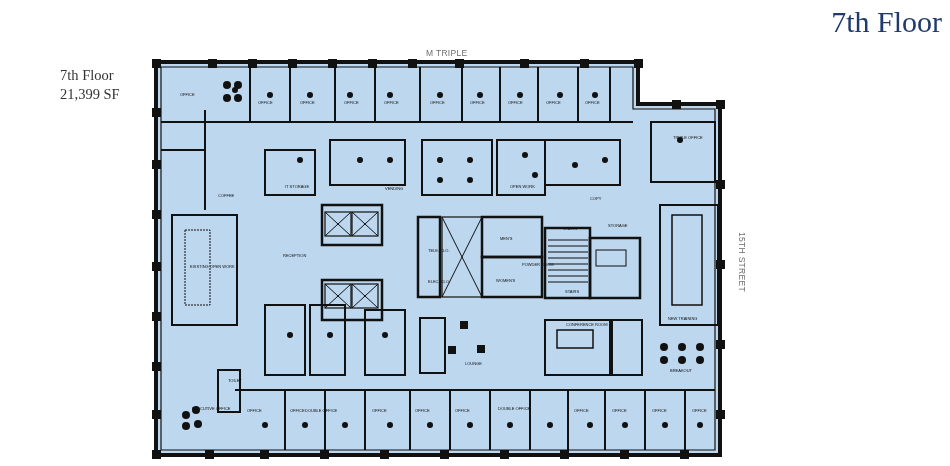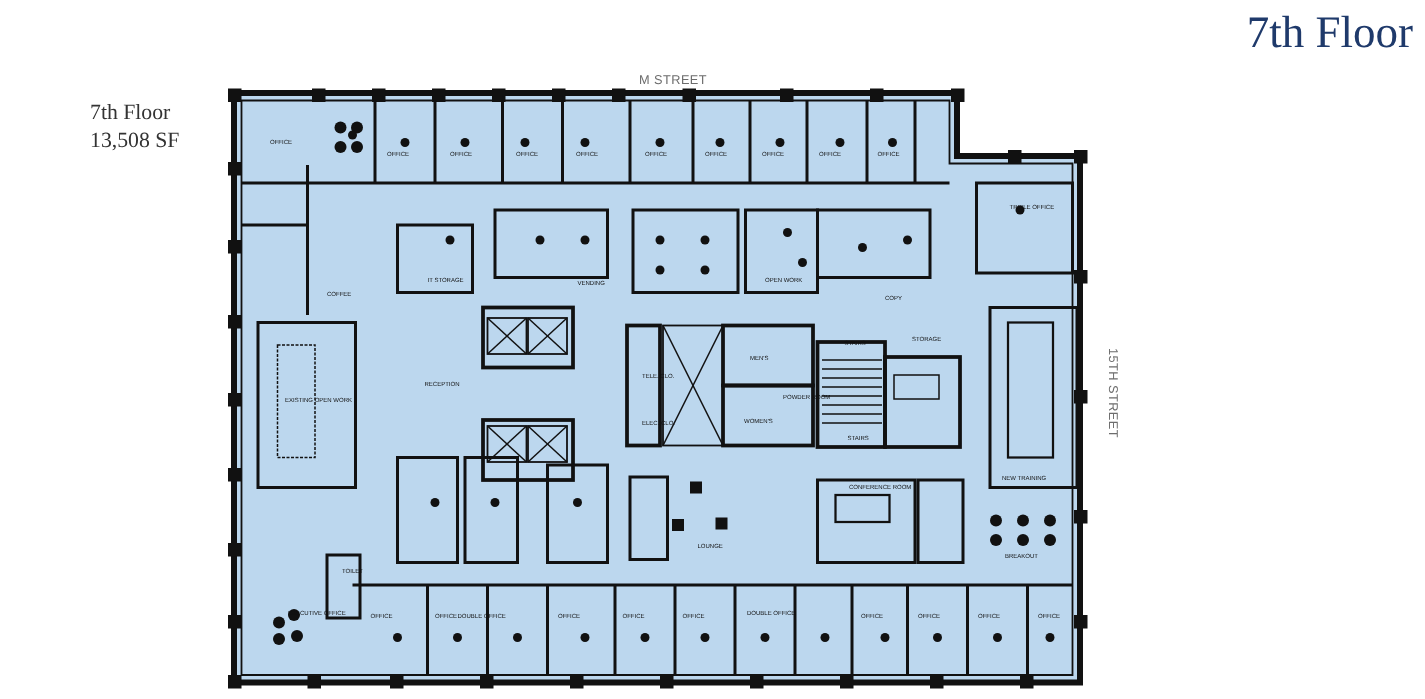--- a/index.html
+++ b/index.html
@@ -12,24 +12,24 @@
   .plan { position:absolute; left:0; top:0; }
   svg text { font-family:"Liberation Sans", sans-serif; }
 </style>
 </head>
 <body>
 
 <div class="title">7th Floor</div>
 
 <div class="floor-info">
   <div>7th Floor</div>
-  <div>13,508 SF</div>
+  <div>21,399 SF</div>
 </div>
 
-<div class="street street-m">M STREET</div>
+<div class="street street-m">M TRIPLE</div>
 <div class="street street-15">15TH STREET</div>
 
 <svg class="plan" width="950" height="466" viewBox="0 0 950 466">
 
   <path d="M156 62 H638 V104 H720 V455 H156 Z" fill="#bcd7ee" stroke="#111" stroke-width="4"></path>
 
   <path d="M161 67 H633 V109 H715 V450 H161 Z" fill="none" stroke="#111" stroke-width="1.2"></path>
 
   <g fill="#111">
     <rect x="152" y="59" width="9" height="9"></rect>

